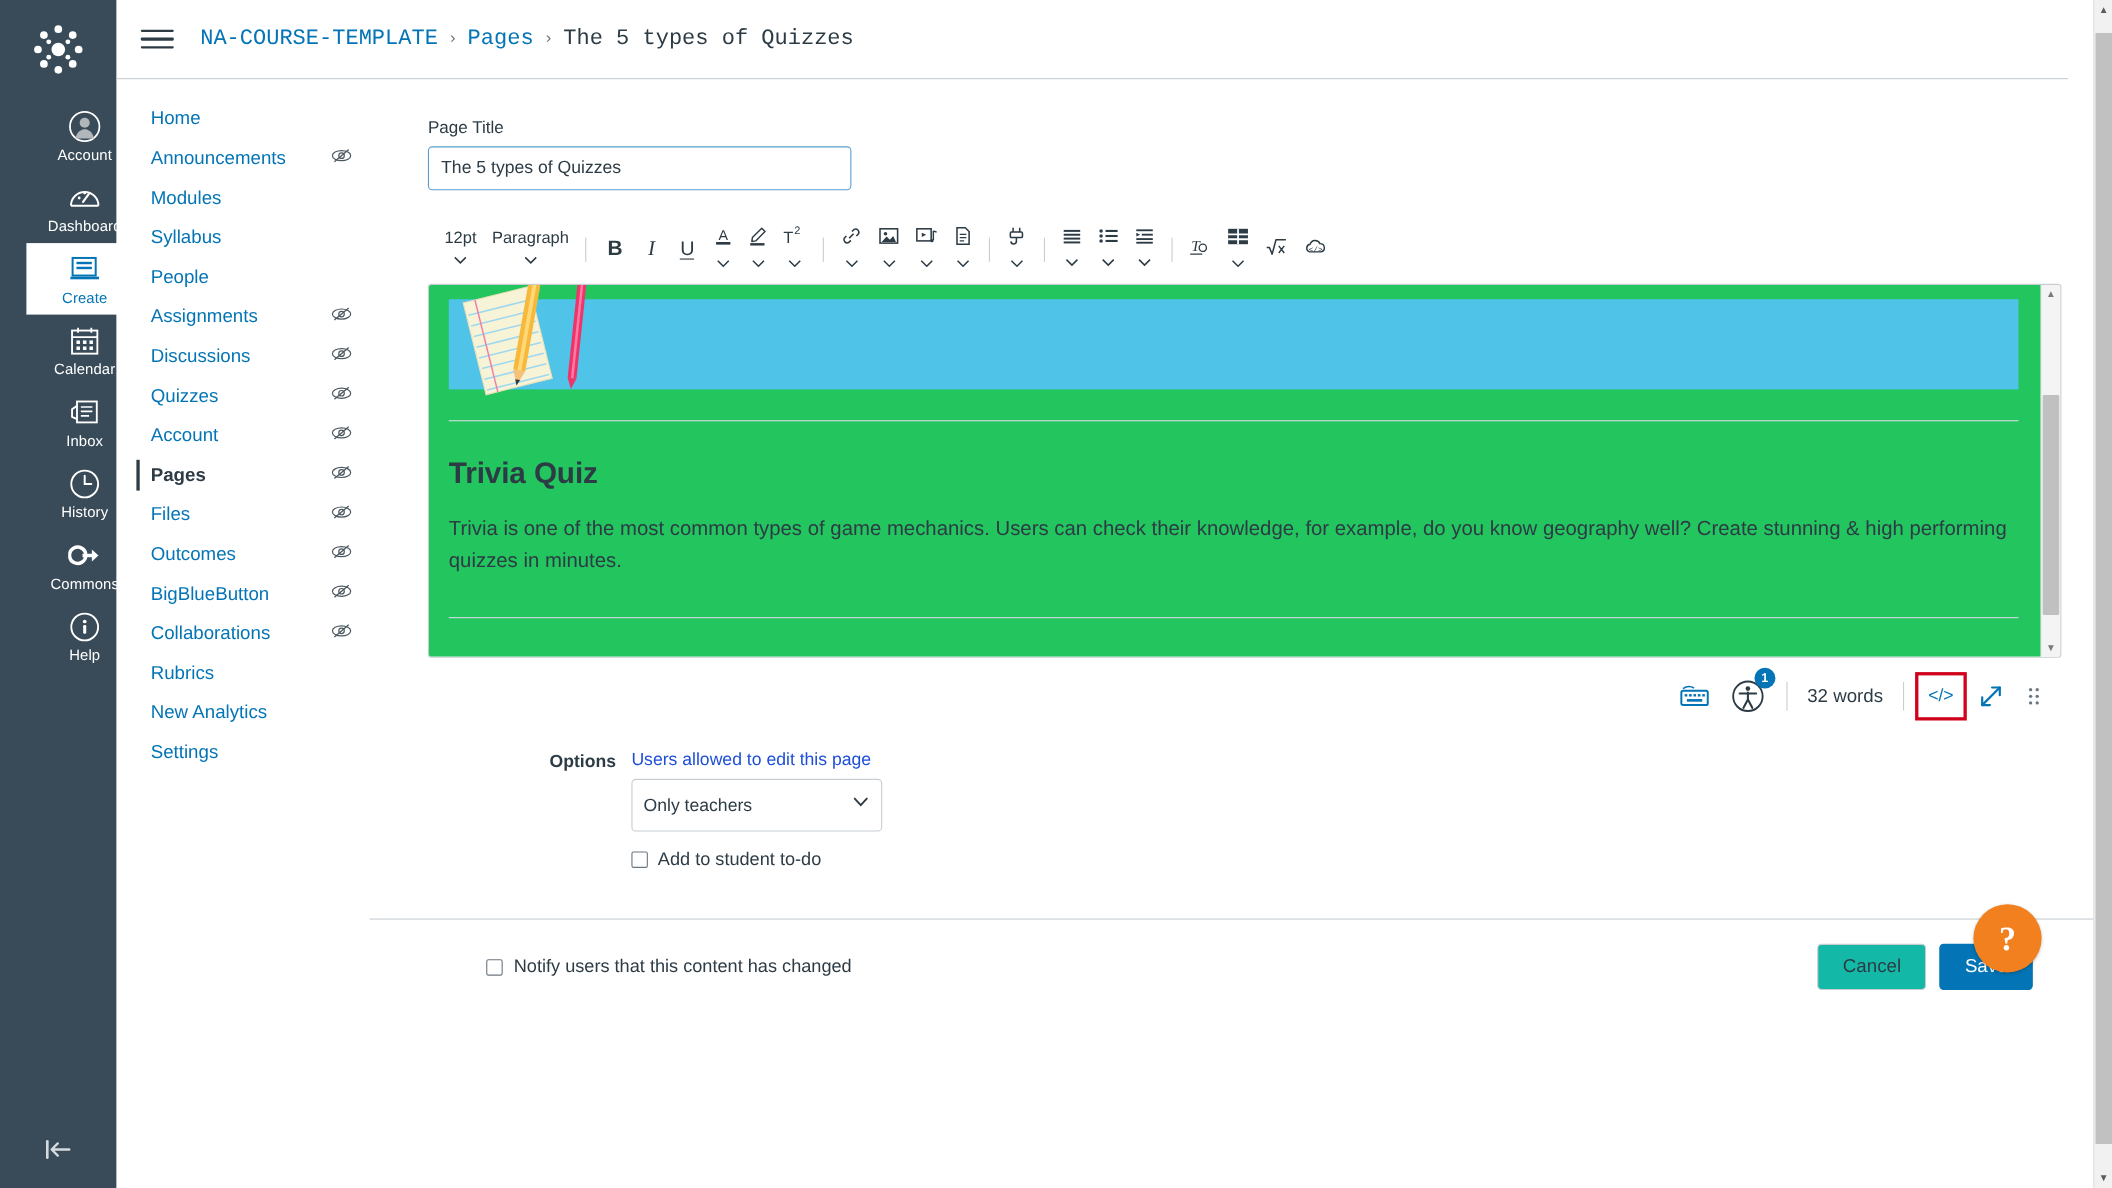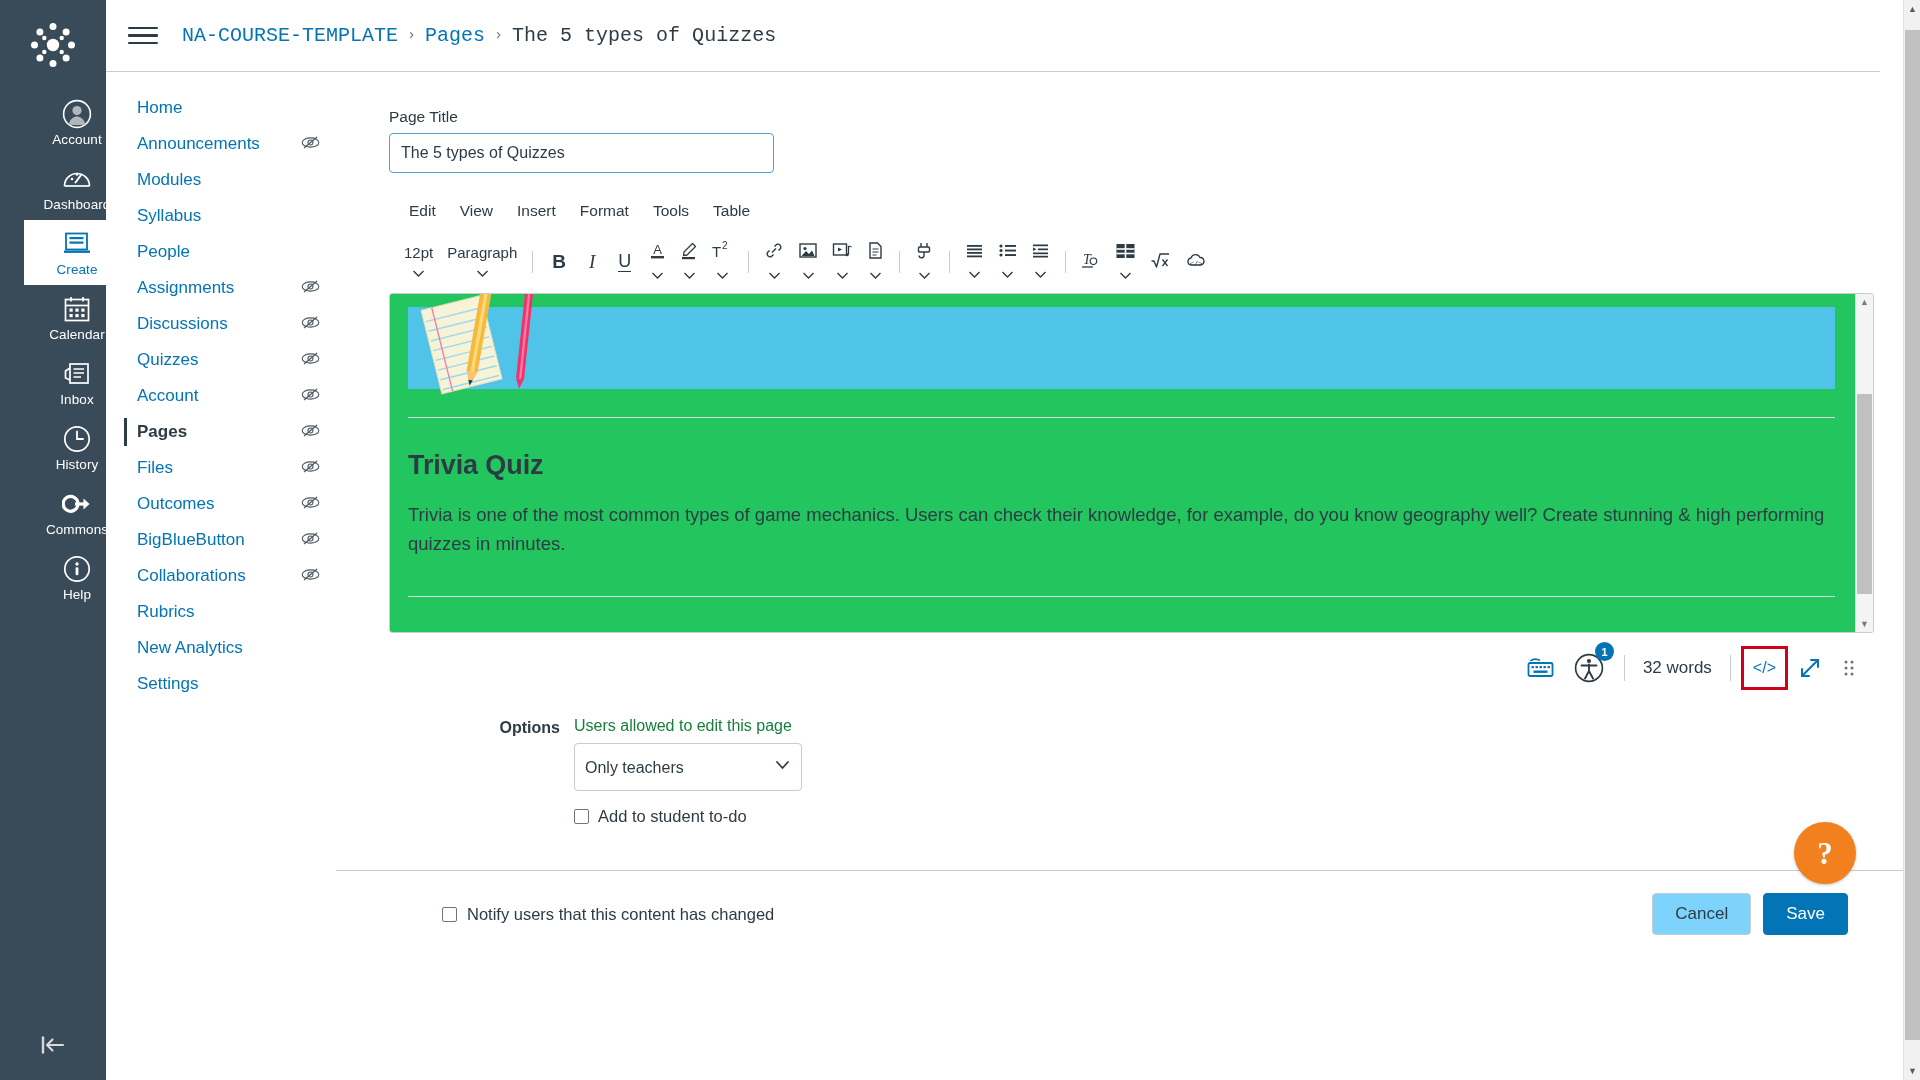--- a/index.html
+++ b/index.html
@@ -140,21 +140,21 @@
     border: 3px solid #D0021B; padding: 6px 9px; color: #0374B5;
     font-size: 16px; cursor: pointer; display:flex; align-items:center;
     justify-content:center; min-width: 42px; height: 44px;
   }
 
   
   .options-row { display: flex; margin-top: 26px; padding-left: 55px; }
   .options-label { font-size: 16px; font-weight: bold; color:#2D3B45;
                    width: 130px; text-align: right; padding-right: 14px; padding-top: 2px;}
   .opt-body {}
-  .opt-sub { font-size: 16px; color: #15803d; margin-bottom: 8px; }
+  .opt-sub { font-size: 16px; color: #1d4ed8; margin-bottom: 8px; }
   .opt-select {
     width: 228px; height: 48px; border: 1px solid #C7CDD1; border-radius: 4px;
     padding: 0 10px; font-size: 16px; color: #2D3B45; background:#fff;
     font-family: "Liberation Sans", sans-serif; cursor: pointer;
     appearance:none; -webkit-appearance:none; position:relative;
   }
   .sel-wrap { position: relative; width: 228px; }
   .sel-chev { position:absolute; right: 12px; top: 13px; pointer-events:none; }
   .chk-row { display: flex; align-items: center; gap: 9px; margin-top: 16px; }
   .chkbox {
@@ -166,21 +166,21 @@
   
   .footer {
     margin-top: 44px; border-top: 1px solid #C7CDD1;
     padding: 22px 46px 0 53px; display: flex; align-items: center;
     justify-content: space-between; margin-left: -53px; margin-right: -46px;
   }
   .footer-left { display:flex; align-items:center; gap: 10px; padding-left: 53px;}
   .footer-right { display:flex; align-items:center; gap: 12px; padding-right: 26px;}
   .btn {
     height: 42px; padding: 0 22px; border-radius: 4px; font-size: 17px;
-    cursor: pointer; border: 1px solid #C7CDD1; background: #7dd3fc;
+    cursor: pointer; border: 1px solid #C7CDD1; background: #14b8a6;
     color: #2D3B45; font-family:"Liberation Sans", sans-serif;
     display:flex; align-items:center;
   }
   .btn.primary { background: #0374B5; border-color: #0374B5; color: #fff; }
 
   
   .help-fab {
     position: absolute; right: 64px; bottom: 196px;
     width: 62px; height: 62px; border-radius: 50%;
     background: #F2801E; display:flex; align-items:center; justify-content:center;
@@ -458,28 +458,20 @@
       </aside>
 
       <main class="main">
 
         <div class="field-label">Page Title</div>
         <input class="title-input" type="text" value="The 5 types of Quizzes" style="">
 
         
         <div class="rce">
 
-          <div class="rce-menubar">
-            <div class="mi">Edit</div>
-            <div class="mi">View</div>
-            <div class="mi">Insert</div>
-            <div class="mi">Format</div>
-            <div class="mi">Tools</div>
-            <div class="mi">Table</div>
-          </div>
 
           <div class="rce-toolbar">
             <div class="tb-btn">
               <span>12pt</span>
               <span class="chev"><svg width="13" height="9" viewBox="0 0 13 9">
                     <path d="M1.5 2 L6.5 7 L11.5 2" fill="none" stroke="#2D3B45" stroke-width="1.4"></path>
                   </svg></span>
             </div>
             <div class="tb-btn">
               <span>Paragraph</span>

